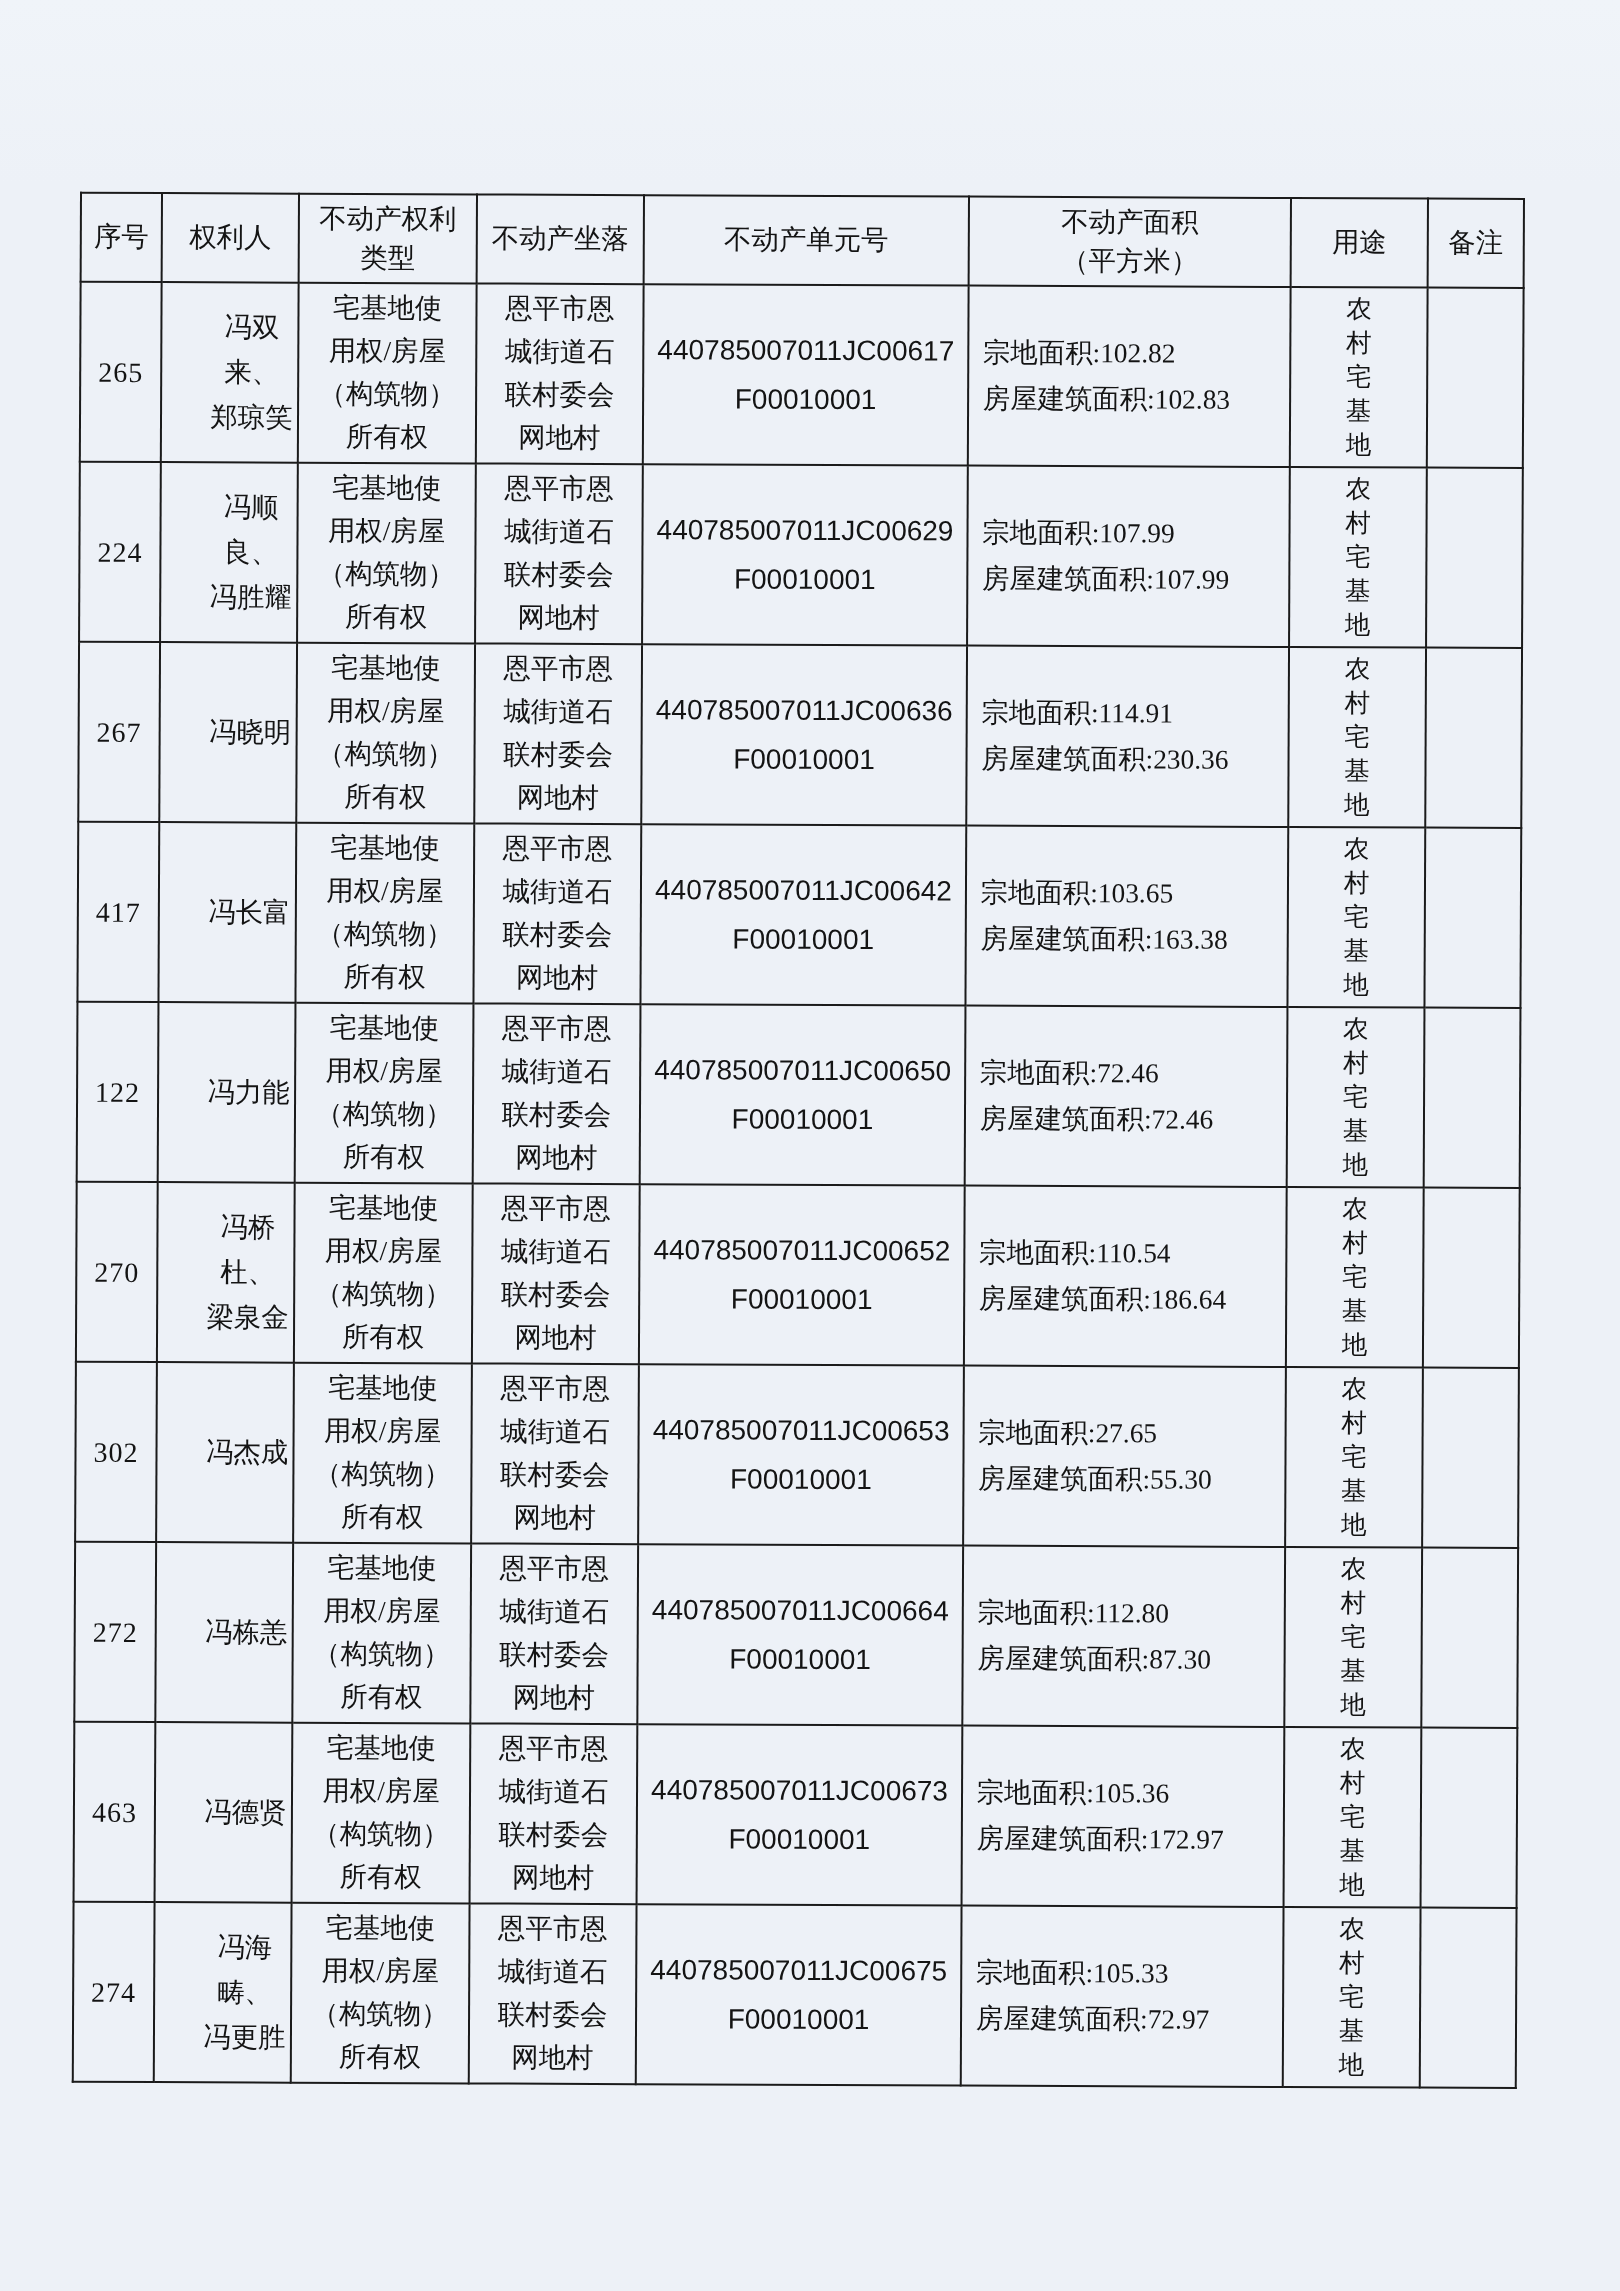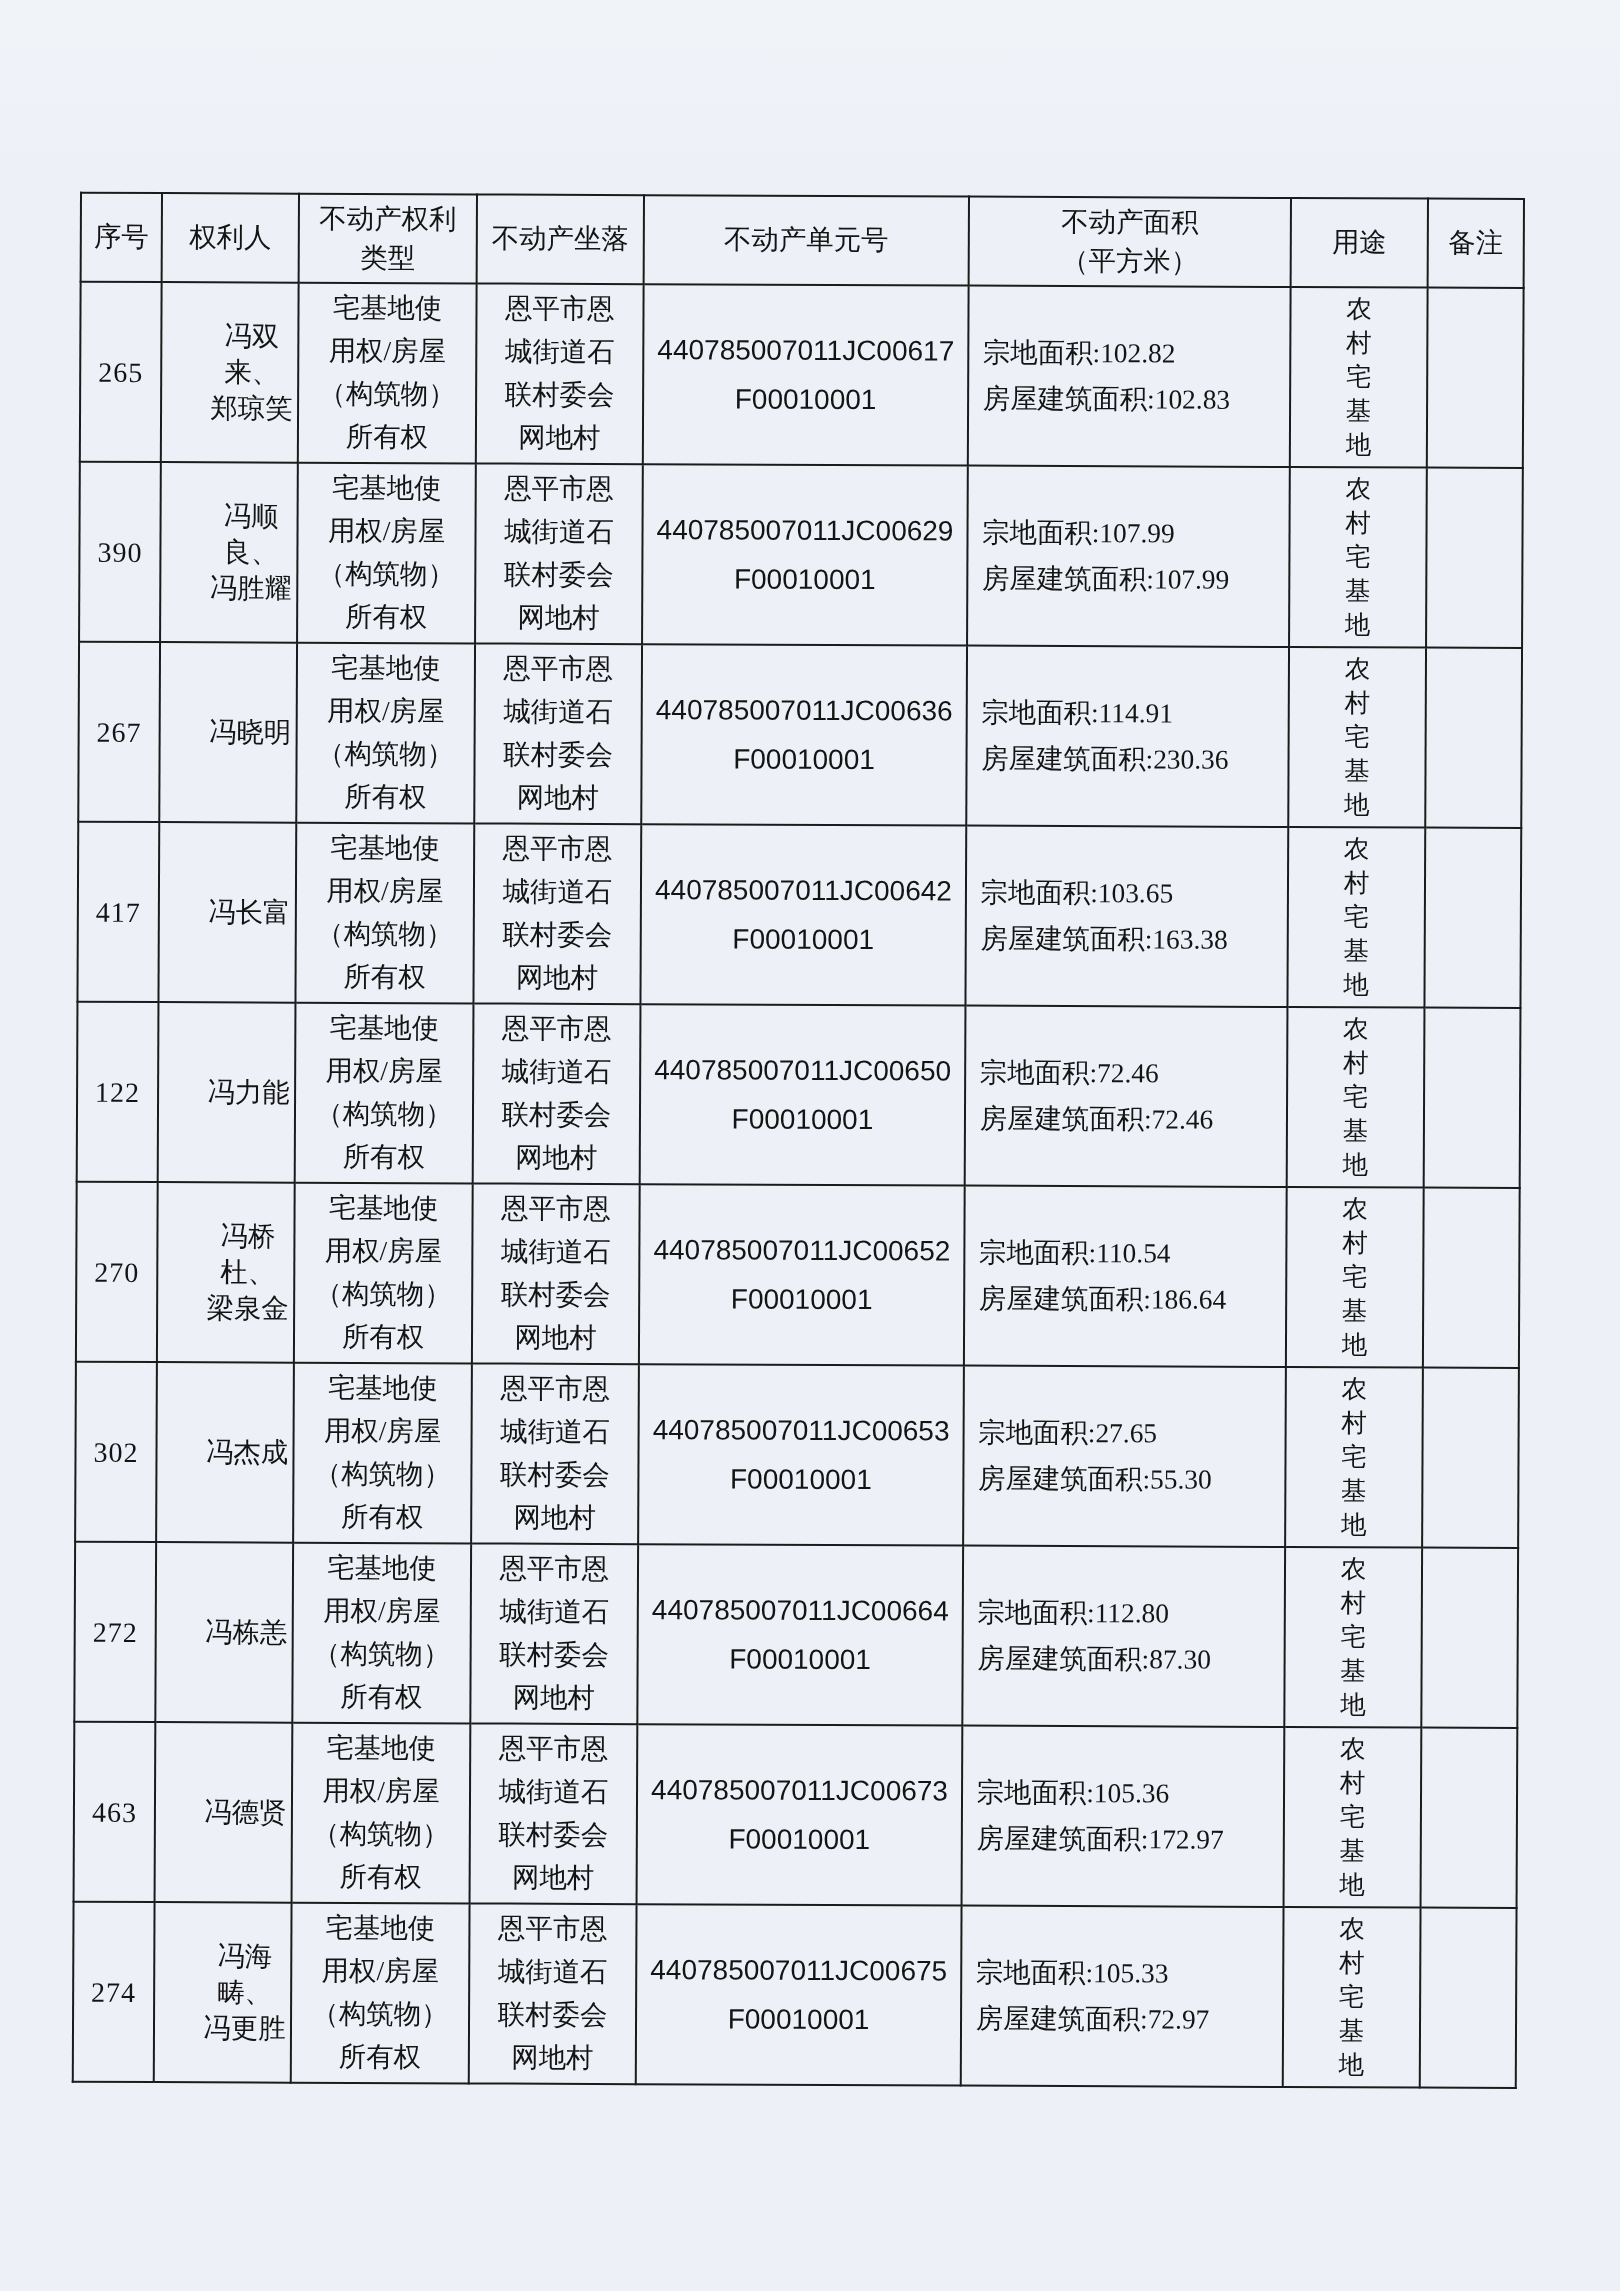--- a/index.html
+++ b/index.html
@@ -40,21 +40,21 @@
     height: 87px;
     font-size: 27.4px;
     line-height: 39px;
   }
   tbody td {
     height: 178px;
     font-size: 27.4px;
     line-height: 43px;
   }
   td.c-seq   { font-size: 28px; letter-spacing: 1px; }
-  td.c-owner { line-height: 36px; padding-left: 44px; }
+  td.c-owner { line-height: 45px; padding-left: 44px; }
   td.c-unit  {
     font-family: "Liberation Sans", "DejaVu Sans", sans-serif;
     font-size: 28px;
     line-height: 49px;
   }
   td.c-area  {
     text-align: left;
     padding-left: 13.7px;
     line-height: 46px;
   }
@@ -119,21 +119,21 @@
 房屋建筑面积:102.83</td>
     <td class="c-usage">农
 村
 宅
 基
 地</td>
     <td class="c-remark"></td>
   </tr>
 
   <tr>
-    <td class="c-seq">390</td>
+    <td class="c-seq">224</td>
     <td class="c-owner">冯顺良、
 冯胜耀</td>
     <td class="c-type">宅基地使
 用权/房屋
 （构筑物）
 所有权</td>
     <td class="c-loc">恩平市恩
 城街道石
 联村委会
 网地村</td>

